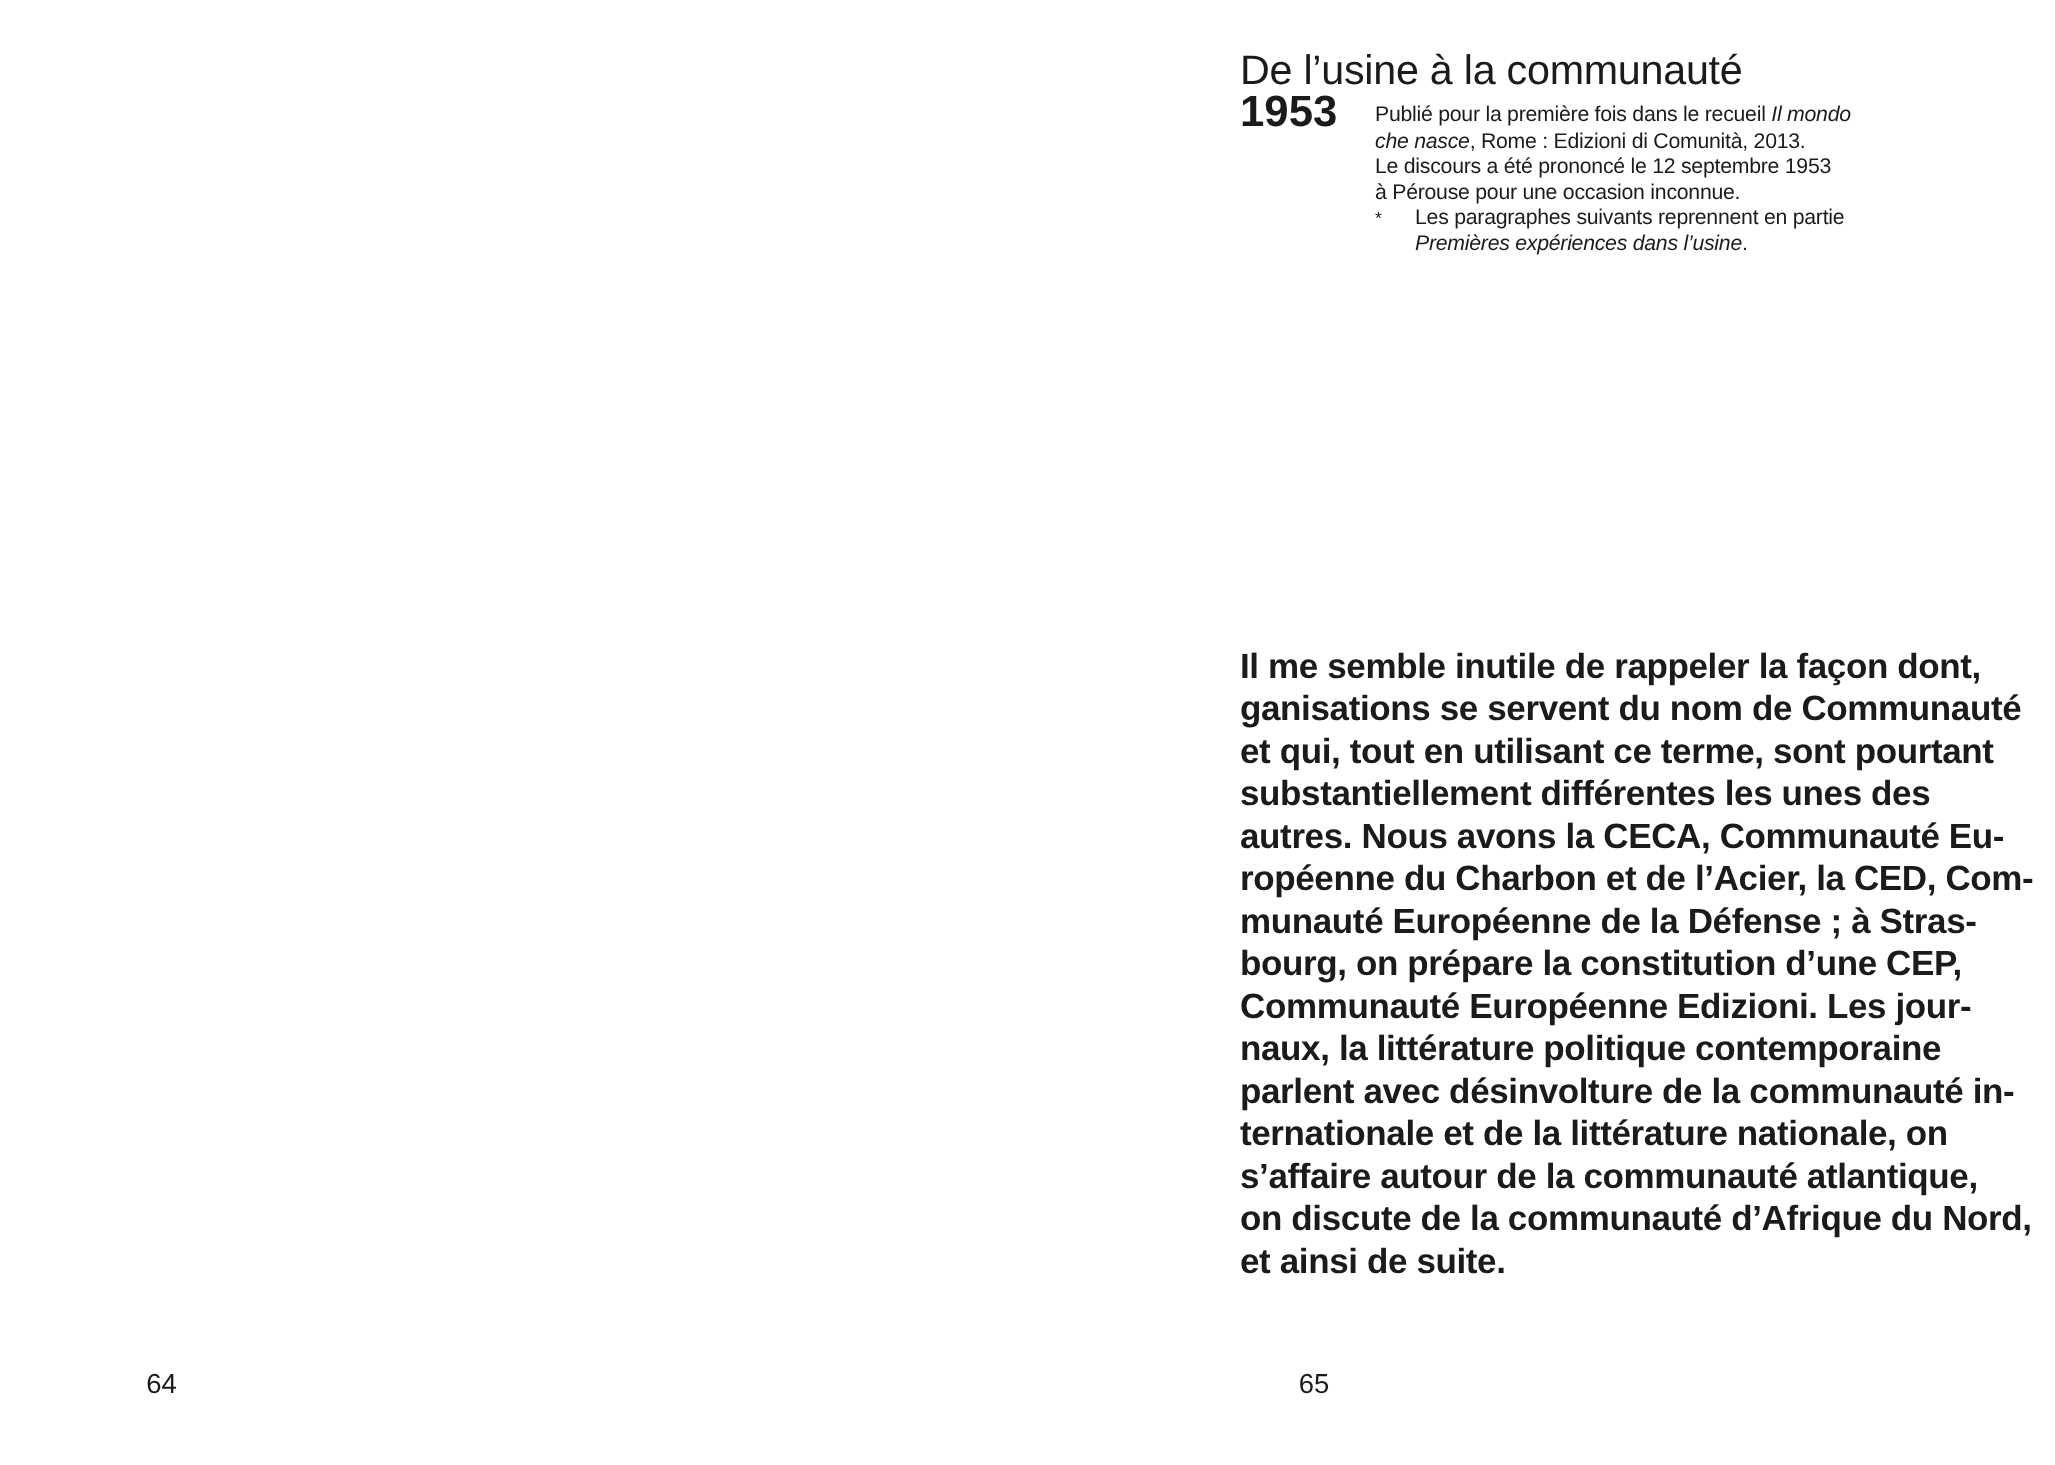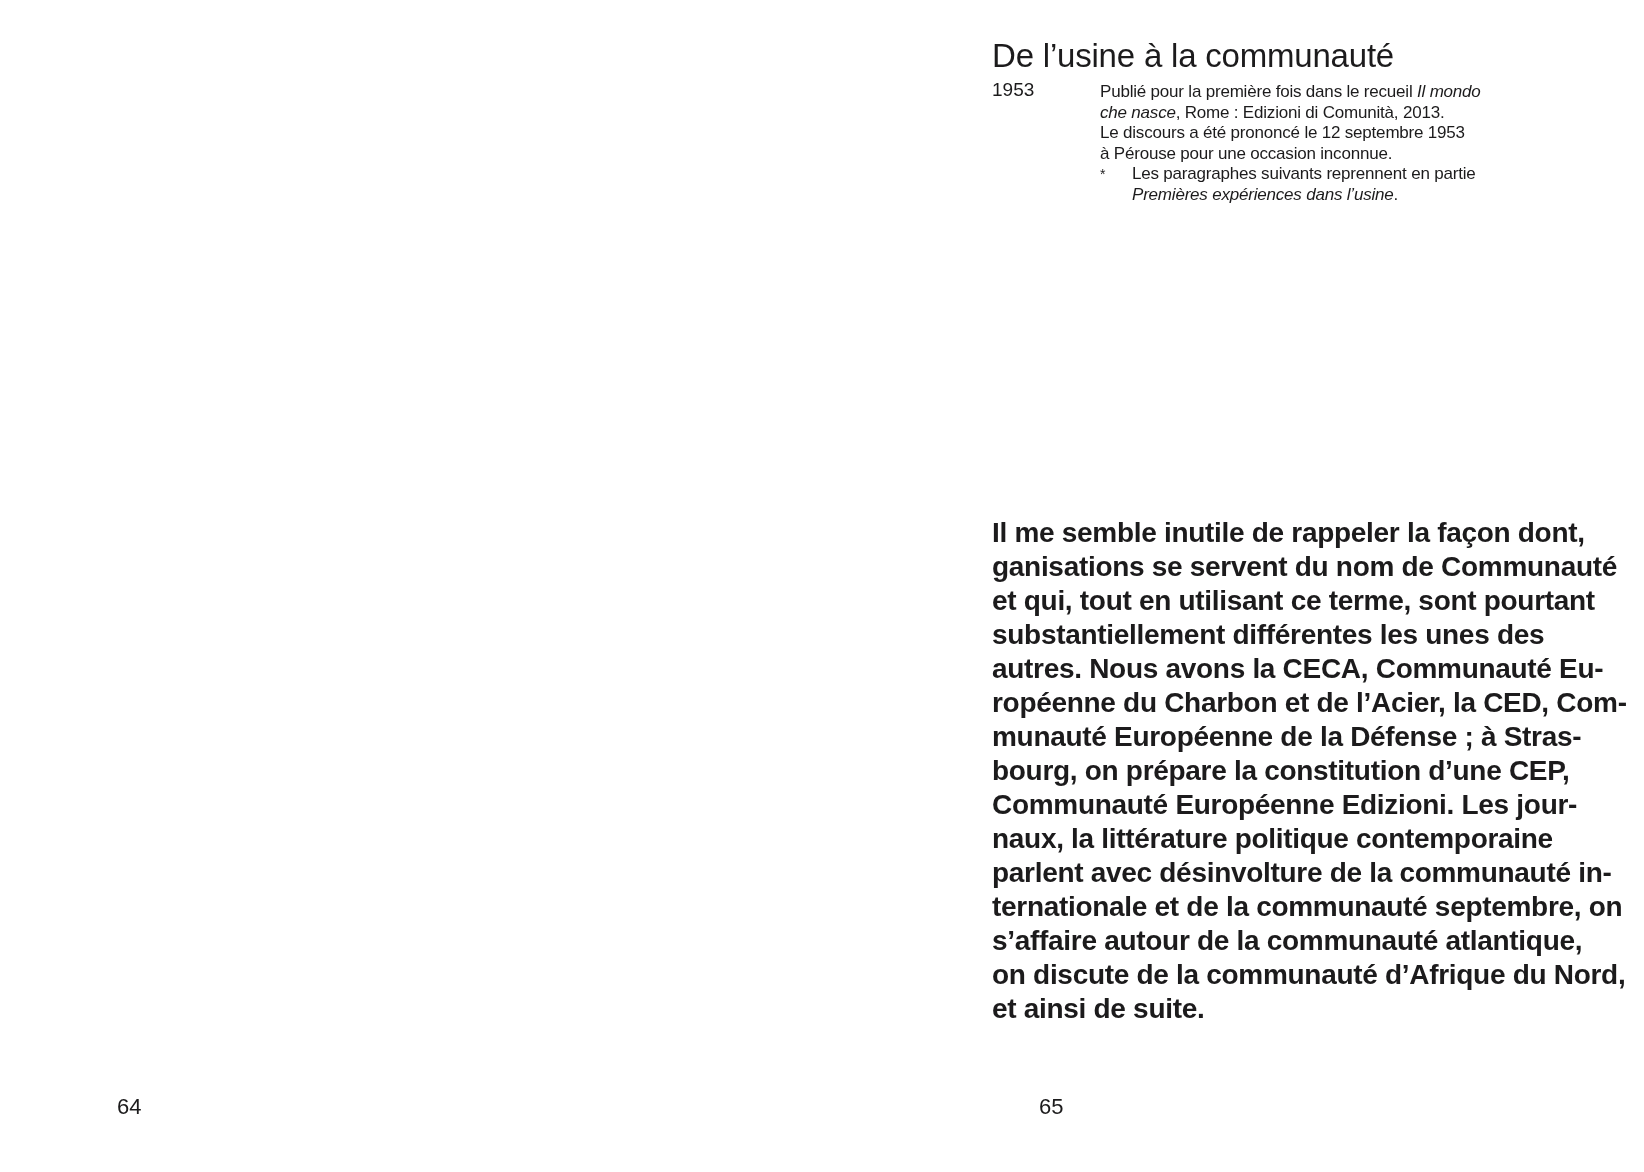--- a/index.html
+++ b/index.html
@@ -36,22 +36,22 @@
       font-weight: 400;
       line-height: 32px;
       letter-spacing: -0.2px;
       white-space: nowrap;
     }
     .year {
       position: absolute;
       left: 170px;
       top: 74px;
       margin: 0;
-      font-size: 19px;
-      font-weight: 400;
+      font-size: 35px;
+      font-weight: 700;
       line-height: 32px;
     }
     .notes {
       position: absolute;
       left: 278px;
       top: 82px;
       width: 470px;
       font-size: 17px;
       line-height: 20.5px;
       letter-spacing: -0.2px;
@@ -133,21 +133,21 @@
       <span class="line">ganisations se servent du nom de Communauté</span>
       <span class="line">et qui, tout en utilisant ce terme, sont pourtant</span>
       <span class="line">substantiellement différentes les unes des</span>
       <span class="line">autres. Nous avons la CECA, Communauté Eu-</span>
       <span class="line">ropéenne du Charbon et de l’Acier, la CED, Com-</span>
       <span class="line">munauté Européenne de la Défense ; à Stras-</span>
       <span class="line">bourg, on prépare la constitution d’une CEP,</span>
       <span class="line">Communauté Européenne Edizioni. Les jour-</span>
       <span class="line">naux, la littérature politique contemporaine</span>
       <span class="line">parlent avec désinvolture de la communauté in-</span>
-      <span class="line">ternationale et de la communauté septembre, on</span>
+      <span class="line">ternationale et de la littérature nationale, on</span>
       <span class="line">s’affaire autour de la communauté atlantique,</span>
       <span class="line">on discute de la communauté d’Afrique du Nord,</span>
       <span class="line last">et ainsi de suite.</span>
     </div>
 
     <p class="page-number">65</p>
   </div>
 
 </div>
 

